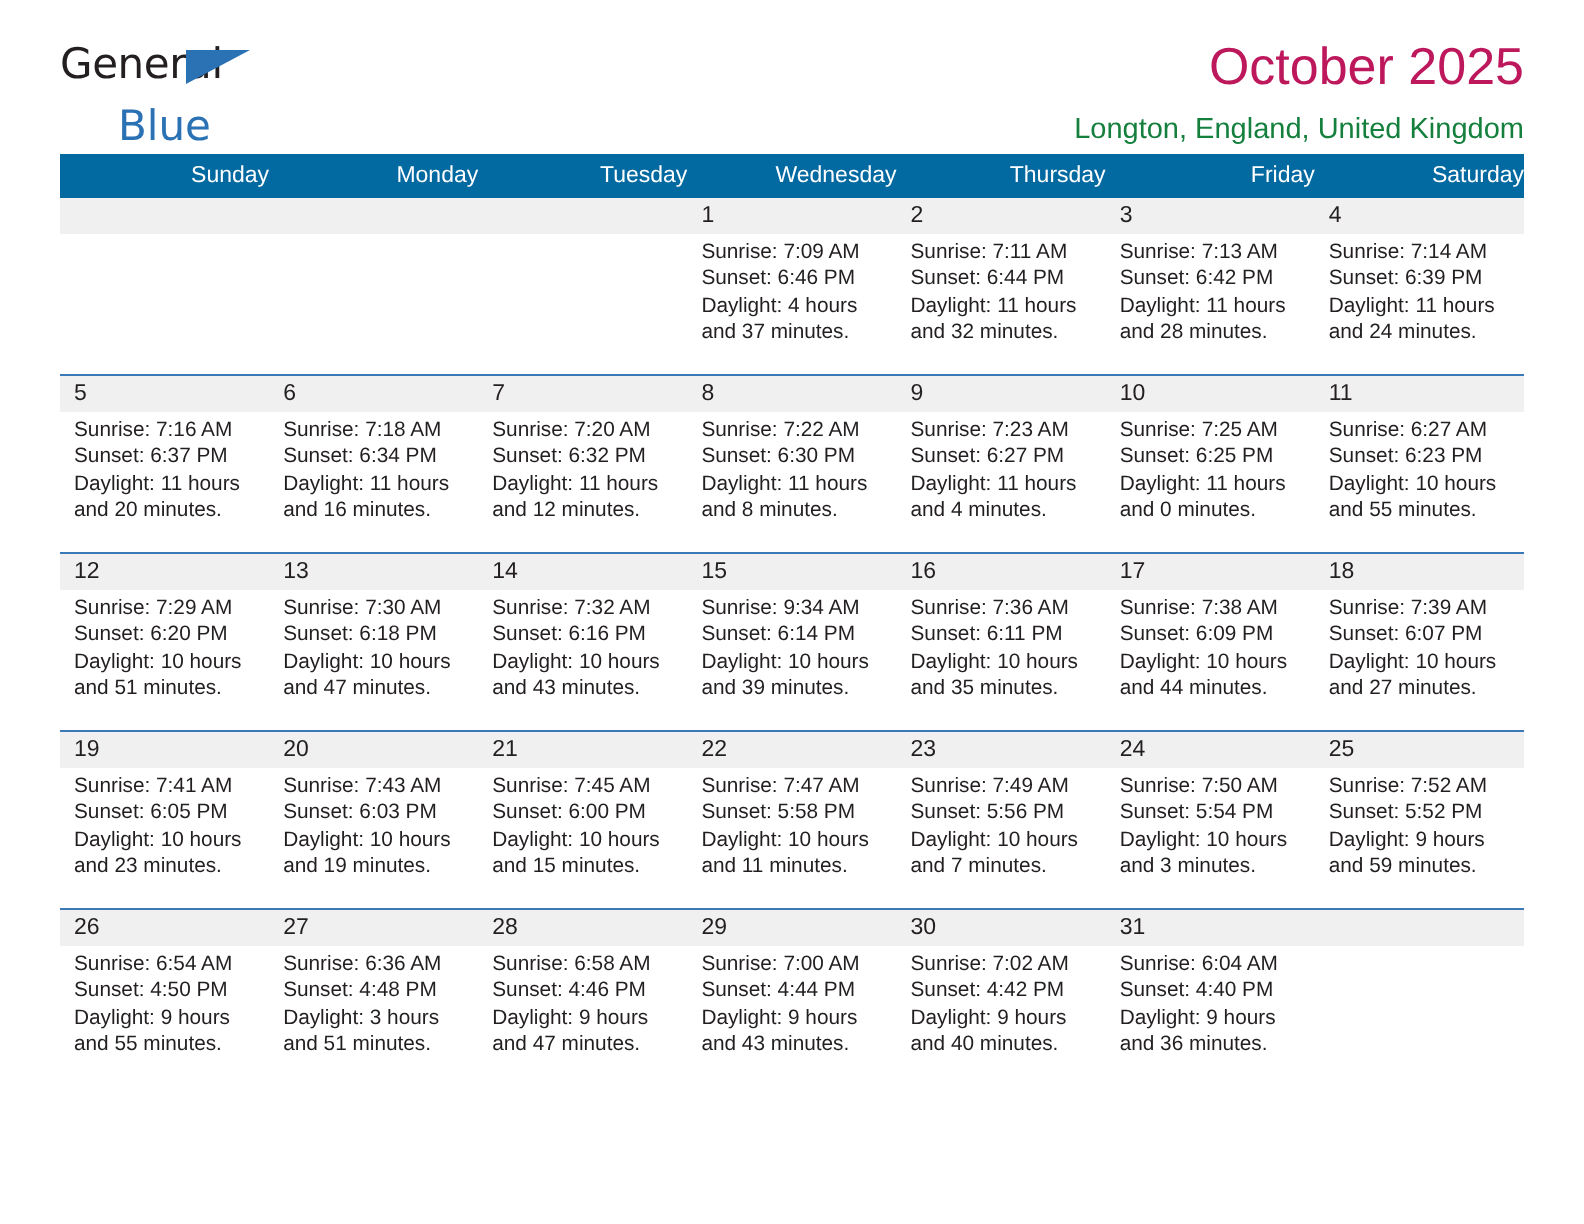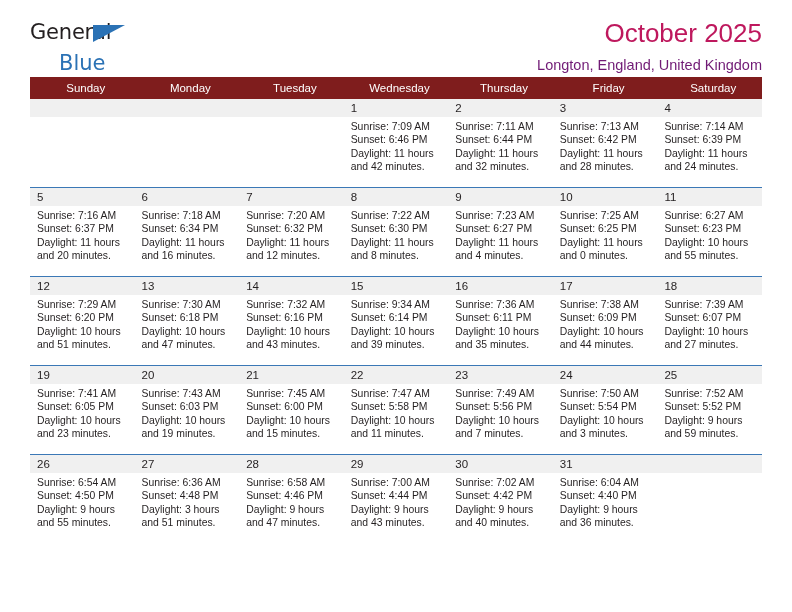--- a/index.html
+++ b/index.html
@@ -69,38 +69,38 @@
     padding-top: 0px;
   }
   .cal-title {
     font-size: 26px;
     color: #be185d;
     line-height: 1.15;
     white-space: nowrap;
   }
   .cal-subtitle {
     font-size: 14.5px;
-    color: #701a75;
+    color: #15803d;
     margin-top: 9px;
     white-space: nowrap;
   }
 
   
   .calendar {
     width: 732px;
     border-collapse: collapse;
     table-layout: fixed;
     margin-top: 3px;
   }
   .calendar th {
-    background: #7f1d1d;
+    background: #0369a1;
     color: #ffffff;
     font-size: 11.5px;
     font-weight: normal;
-    text-align: center;
+    text-align: right;
     padding: 5px 0 5px 7px;
     height: 19px;
     box-sizing: border-box;
     margin-top: 16px;
   }
   .calendar td {
     width: 104.5px;
     height: 88px;
     vertical-align: top;
     padding: 0;
@@ -185,21 +185,21 @@
             <div class="cell-inner">
               <div class="daynum"></div>
             </div>
           </td>
           <td>
             <div class="cell-inner">
               <div class="daynum">1</div>
               <div class="details">
                 <div>Sunrise: 7:09 AM</div>
                 <div>Sunset: 6:46 PM</div>
-                <div class="daylight">Daylight: 11 hours and 42 minutes.</div>
+                <div class="daylight">Daylight: 4 hours and 37 minutes.</div>
               </div>
             </div>
           </td>
           <td>
             <div class="cell-inner">
               <div class="daynum">2</div>
               <div class="details">
                 <div>Sunrise: 7:11 AM</div>
                 <div>Sunset: 6:44 PM</div>
                 <div class="daylight">Daylight: 11 hours and 32 minutes.</div>

